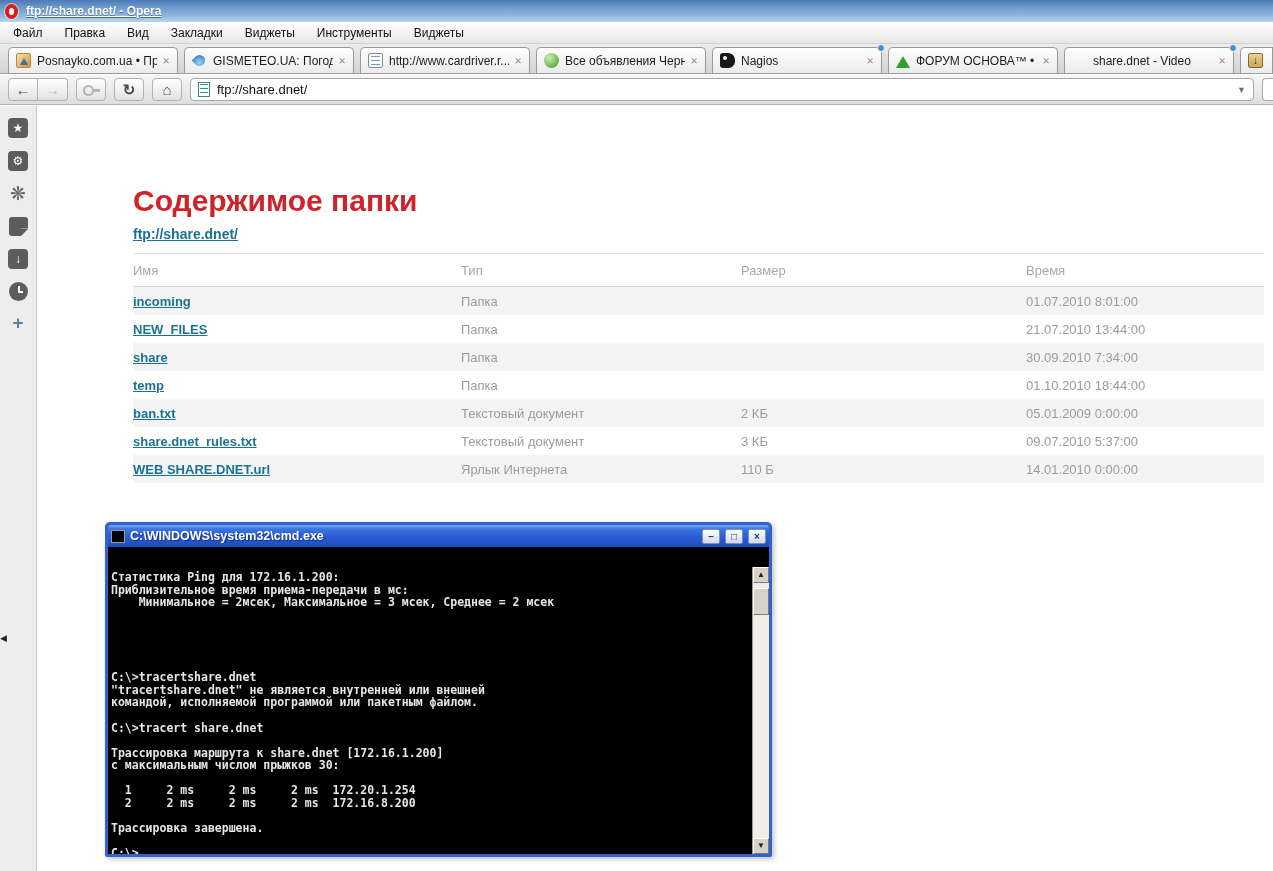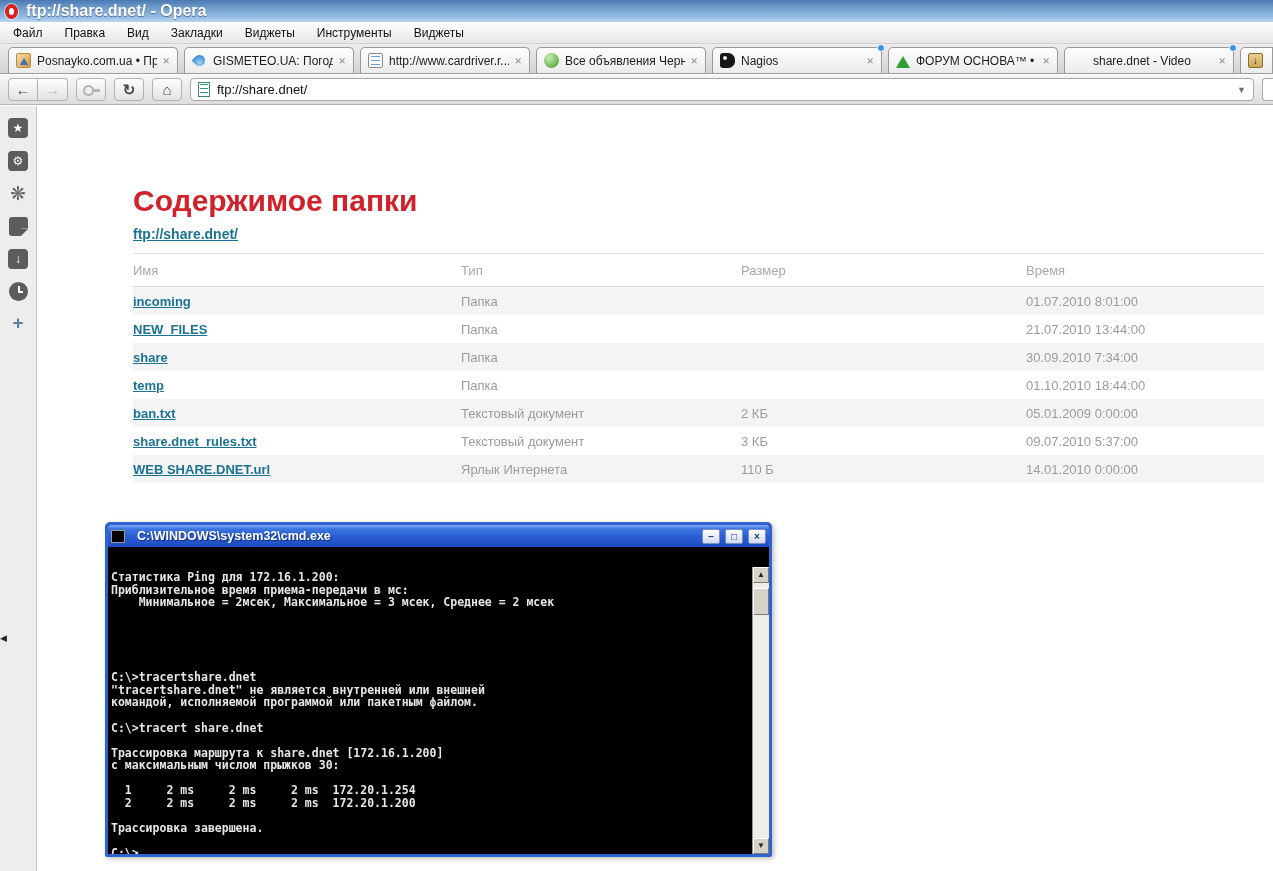--- a/index.html
+++ b/index.html
@@ -6,21 +6,21 @@
   html,body { width:1273px; height:871px; overflow:hidden; background:#fff;
               font-family:"Liberation Sans", sans-serif; }
   .app { position:relative; width:1273px; height:871px; background:#fff; }
 
   
   .titlebar { position:absolute; top:0; left:0; right:0; height:22px;
     background:linear-gradient(180deg,#4a79b4 0%,#6f9ccc 35%,#93bbe2 75%,#b9d6ef 100%);
     display:flex; align-items:center; padding-left:5px; gap:8px; }
   .opera-logo { width:13px; height:15px; border:4px solid #d8201f; border-radius:50%;
     background:#fff; box-shadow:0 0 0 1px rgba(255,255,255,.55); flex:none; }
-  .title-text { color:#fff; font-weight:bold; font-size:16px; text-shadow:0 1px 1px rgba(0,0,40,.45); }
+  .title-text { color:#fff; font-weight:bold; font-size:12px; text-shadow:0 1px 1px rgba(0,0,40,.45);text-decoration:underline; }
 
   
   .menubar { position:absolute; top:22px; left:0; right:0; height:22px;
     background:linear-gradient(#ffffff,#e6e6e6); border-bottom:1px solid #d2d2d2;
     display:flex; align-items:center; padding-left:2px; }
   .menu-item { font-size:12px; color:#111; padding:0 11px; cursor:default; }
 
   
   .tabbar { position:absolute; top:44px; left:0; right:0; height:30px;
     background:linear-gradient(#ececec,#d4d4d4); border-bottom:1px solid #9c9c9c;
@@ -113,21 +113,21 @@
   
   .cmdwin { position:absolute; left:105px; top:522px; width:667px; height:335px;
     border:3px solid #2f63cf; border-radius:5px 5px 2px 2px; background:#000;
     display:flex; flex-direction:column; box-shadow:2px 2px 5px rgba(0,0,0,.25); z-index:10; }
   .cmd-titlebar { height:22px; flex:none; display:flex; align-items:center; padding:0 3px; gap:5px;
     background:linear-gradient(180deg,#82aaf2 0%,#3a74e0 18%,#2a5cd4 55%,#1d4cc0 100%);
     border-radius:2px 2px 0 0; }
   .cmd-icon { width:14px; height:13px; background:#000; border:1px solid #9a9a9a; flex:none;
     color:#fff; font-size:7px; line-height:11px; padding-left:2px; font-family:"DejaVu Sans Mono",monospace; }
   .cmd-title { flex:1; color:#fff; font-weight:bold; font-size:12.5px; text-shadow:1px 1px 1px rgba(0,0,30,.5);
-    overflow:hidden; white-space:nowrap;margin-left:7px; }
+    overflow:hidden; white-space:nowrap; }
   .cmd-btn { width:18px; height:15px; flex:none; border:1px solid #7b90c8; border-radius:2px;
     background:linear-gradient(#ffffff,#d2d9ec); color:#1a3a8c; font-size:10px; font-weight:bold;
     display:flex; align-items:center; justify-content:center; }
   .console { flex:1; position:relative; background:#000;margin-top:20px; }
   .clines { position:absolute; left:3px; top:4px; right:20px; bottom:0; overflow:hidden;
     font-family:"DejaVu Sans Mono",monospace; font-weight:bold; font-size:11.5px; color:#e6e6e6; }
   .cline { height:12.55px; line-height:12.55px; white-space:pre; }
   .cursor { border-bottom:2px solid #e6e6e6; display:inline-block; width:8px; height:10px; }
   .cscroll { position:absolute; top:0; right:0; bottom:0; width:17px; background:#efede8;
     border-left:1px solid #9a9a9a; }
@@ -311,21 +311,21 @@
         <div class="cline">C:\&gt;tracertshare.dnet</div>
         <div class="cline">"tracertshare.dnet" не является внутренней или внешней</div>
         <div class="cline">командой, исполняемой программой или пакетным файлом.</div>
         <div class="cline"></div>
         <div class="cline">C:\&gt;tracert share.dnet</div>
         <div class="cline"></div>
         <div class="cline">Трассировка маршрута к share.dnet [172.16.1.200]</div>
         <div class="cline">с максимальным числом прыжков 30:</div>
         <div class="cline"></div>
         <div class="cline">  1     2 ms     2 ms     2 ms  172.20.1.254</div>
-        <div class="cline">  2     2 ms     2 ms     2 ms  172.20.1.200</div>
+        <div class="cline">  2     2 ms     2 ms     2 ms  172.16.8.200</div>
         <div class="cline"></div>
         <div class="cline">Трассировка завершена.</div>
         <div class="cline"></div>
         <div class="cline"><span>C:\&gt;</span><span class="cursor"> </span></div>
       </div>
       <div class="cscroll">
         <div class="cs-btn up">▲</div>
         <div class="cs-thumb"></div>
         <div class="cs-btn down">▼</div>
       </div>

